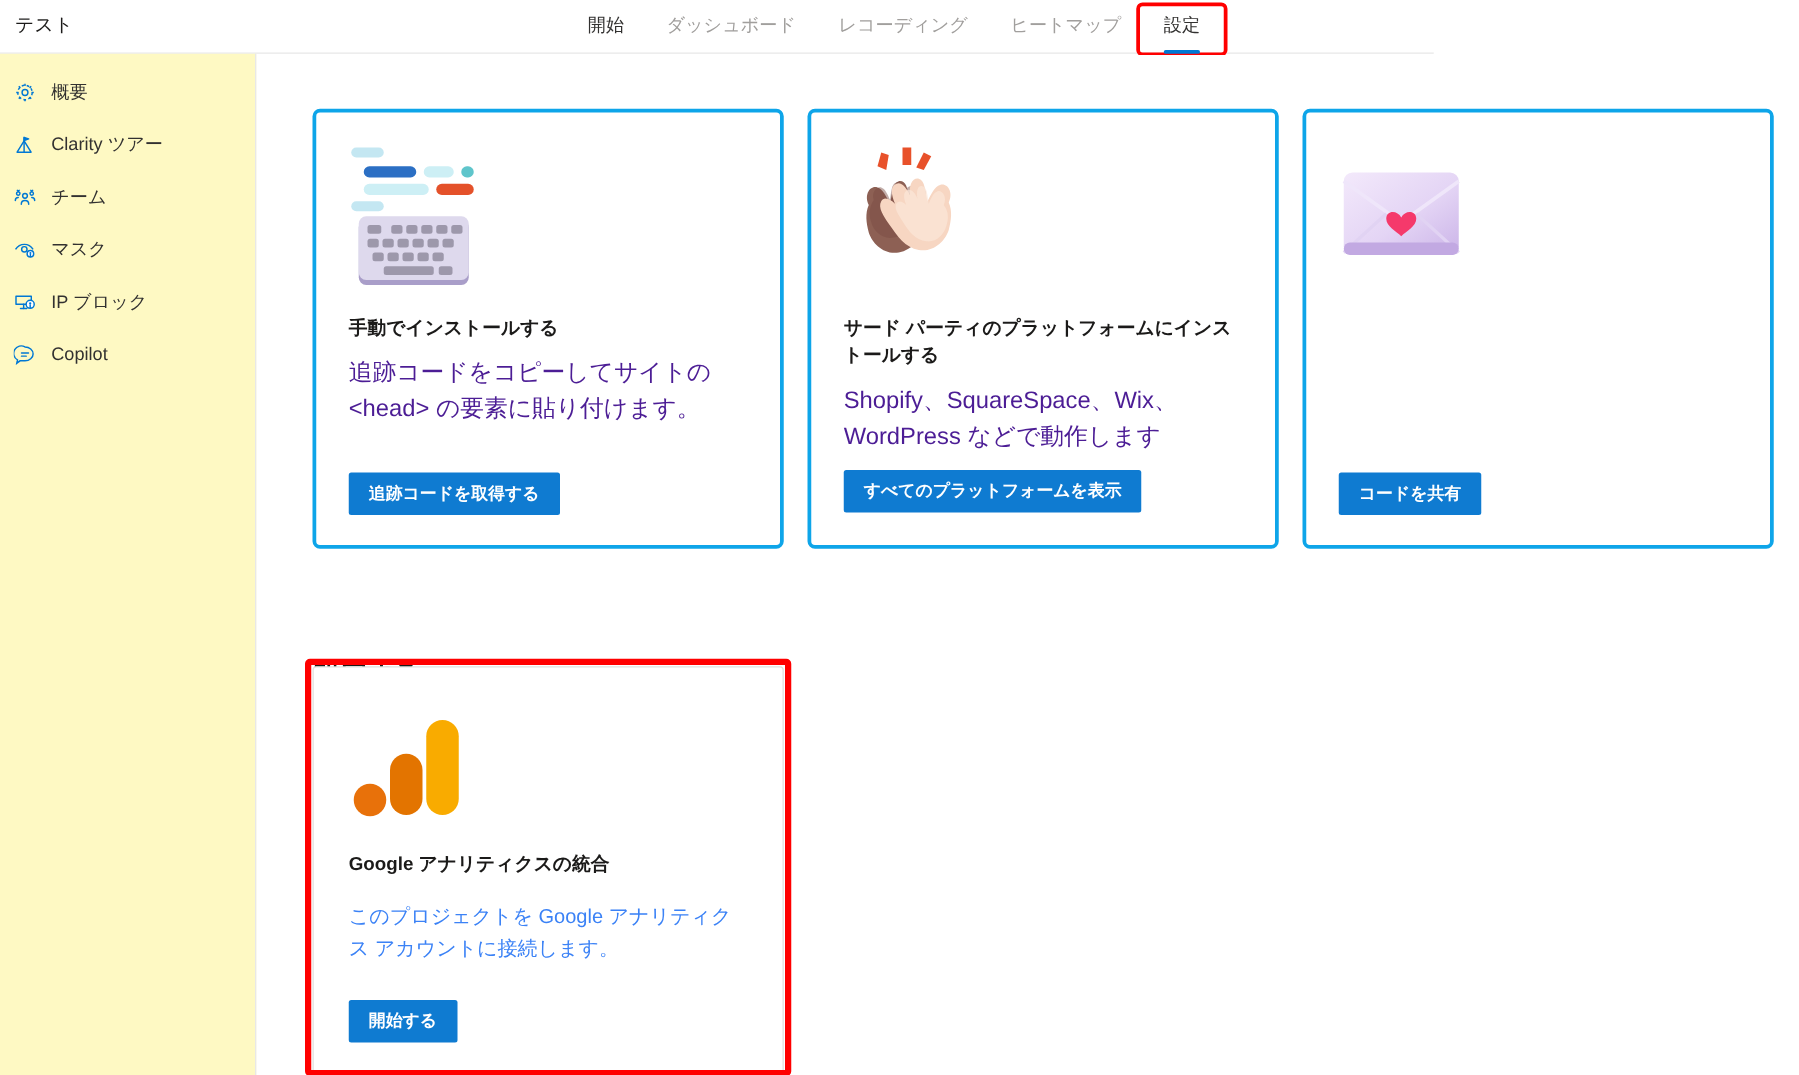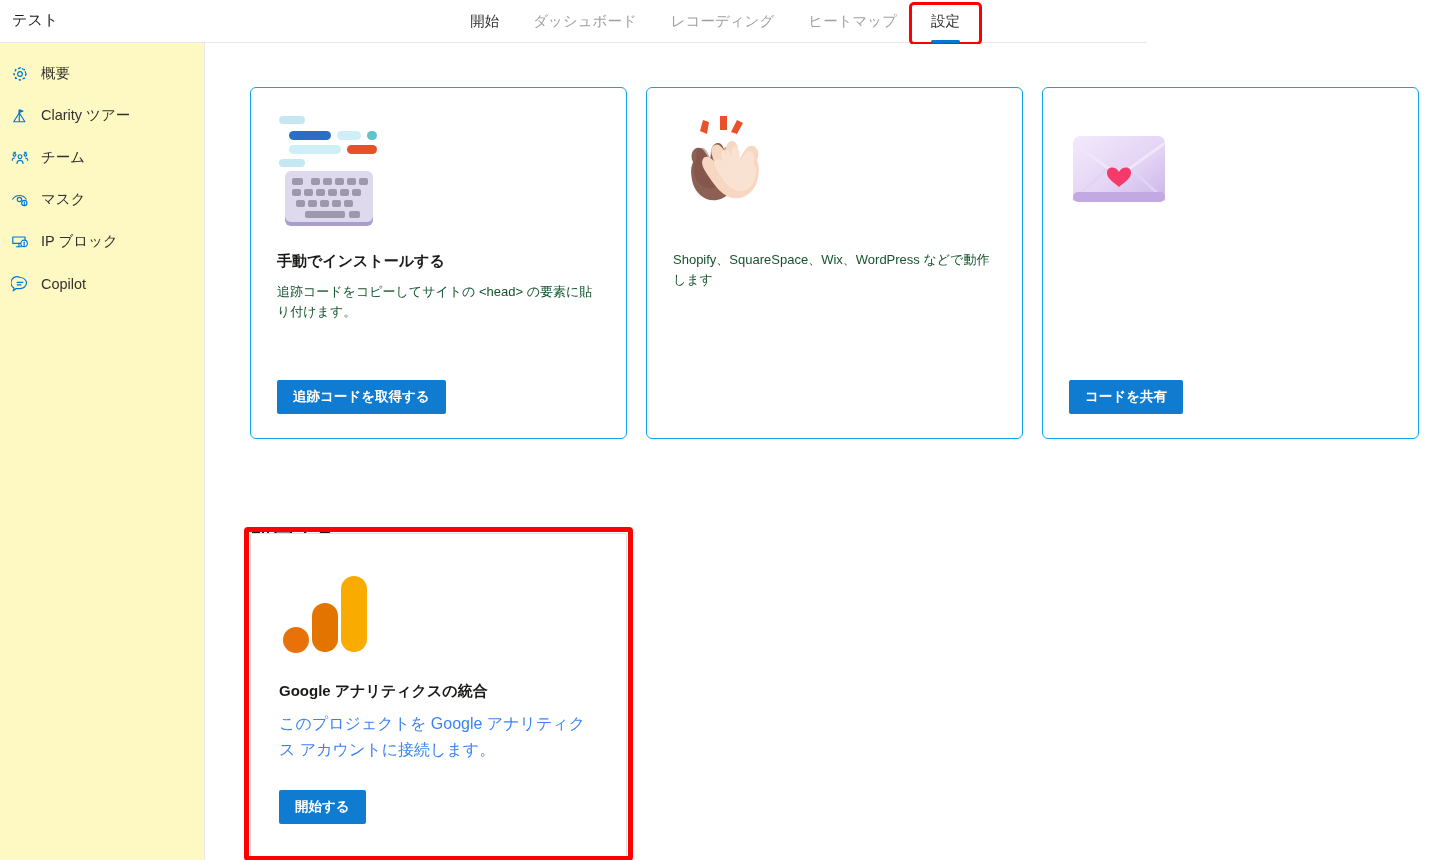--- a/index.html
+++ b/index.html
@@ -102,39 +102,39 @@
     background: #fff;
     overflow: hidden;
   }
 
   #cards-row {
     position: absolute; left: 44px; top: 43px;
     display: flex; gap: 19px;
   }
   .card {
     width: 377px;
-    border: 1px solid #0ea5e9;
+    border: 3px solid #0ea5e9;
     border-radius: 6px;
     background: #fff;
     padding: 22px 26px 24px 26px;
     position: relative;
   }
   .card.top { height: 352px; display: flex; flex-direction: column; }
   .card-illus {
     height: 140px;
     display: flex; align-items: flex-start;
     padding-top: 4px;
   }
   .card-title {
     font-size: 15px; font-weight: 700; color: #1b1a19;
     line-height: 1.45;
     margin-bottom: 10px;
   }
   .card-body {
-    font-size: 13px; color: #14532d;
+    font-size: 19px; color: #4c1d95;
     line-height: 1.55;
     margin-bottom: 12px;
   }
   .card-spacer { flex: 1 1 auto; }
   .btn {
     display: inline-block;
     background: #0f7bd1;
     color: #ffffff;
     border: none;
     border-radius: 2px;
@@ -172,21 +172,21 @@
     position: absolute;
     left: -7px; right: -7px; top: -7px; height: 324px;
     border: 5px solid #ff0000;
     border-radius: 4px;
     pointer-events: none;
     z-index: 3;
   }
   #ga-illus { height: 118px; padding-top: 6px; }
   #ga-title {
     font-size: 15px; font-weight: 700; color: #1b1a19;
-    margin-bottom: 10px;
+    margin-bottom: 20px;
   }
   #ga-body {
     font-size: 16px; color: #3b82f6; line-height: 1.6;
     margin-bottom: 28px;
     max-width: 312px;
   }
 </style>
 </head>
 <body>
 
@@ -331,21 +331,23 @@
             <path d="M30 6 l6 2 -2 12 -7 -3z"></path>
             <path d="M47 2 l7 0 0 14 -7 0z"></path>
             <path d="M64 6 l6 3 -6 11 -6 -2z"></path>
           </g>
           <path d="M20 48c-4-8 1-16 7-14 4 1 7 7 10 13 2-8 2-17 7-18 5-1 8 5 7 13 3-6 7-11 11-9 5 2 4 9 1 16 4-4 9-6 11-2 3 5-2 12-6 18-7 10-13 19-24 21-12 2-21-7-24-16-2-8-3-15 0-22z" fill="#8d6054"></path>
           <path d="M24 44c-2-6 2-11 6-10 3 1 5 5 7 10 1-6 1-13 5-14 4-1 6 4 5 10 2-5 5-8 8-7 4 2 3 7 1 12 3-3 7-4 8-1 2 4-2 9-5 14-5 8-10 15-19 16-9 2-16-5-18-12-2-6-2-12 2-18z" fill="#7a4c43" opacity=".45"></path>
           <path d="M84 46c4-8-1-16-7-14-4 1-7 7-10 13-2-8-2-17-7-18-5-1-8 5-7 13-3-6-7-11-11-9-5 2-4 9-1 16-4-4-9-6-11-2-3 5 2 12 6 18 7 10 13 19 24 21 12 2 21-7 24-16 2-8 3-15 0-22z" fill="#f7d6c2"></path>
           <path d="M80 48c3-6-1-12-5-11-3 1-5 5-7 10-1-6-1-13-5-14-4-1-5 4-4 10-2-5-5-8-8-7-4 2-3 7-1 12-3-3-6-4-8-1-2 4 2 9 5 14 5 8 10 15 19 16 8 1 14-5 16-12 2-6 2-12-2-17z" fill="#fbe7d8" opacity=".7"></path>
         </svg>
       </div>
+      <div class="card-title">サード パーティのプラットフォームにインストールする</div>
       <div class="card-body">Shopify、SquareSpace、Wix、WordPress などで動作します</div>
+      <button class="btn">すべてのプラットフォームを表示</button>
     </section>
 
     <section class="card top">
       <div class="card-illus">
         <svg width="106" height="120" viewBox="0 0 106 120">
           <defs>
             <linearGradient id="envg" x1="0" y1="0" x2="1" y2="1">
               <stop offset="0%" stop-color="#f3e9fb"></stop>
               <stop offset="55%" stop-color="#e4d5f5"></stop>
               <stop offset="100%" stop-color="#cbb4e8"></stop>

